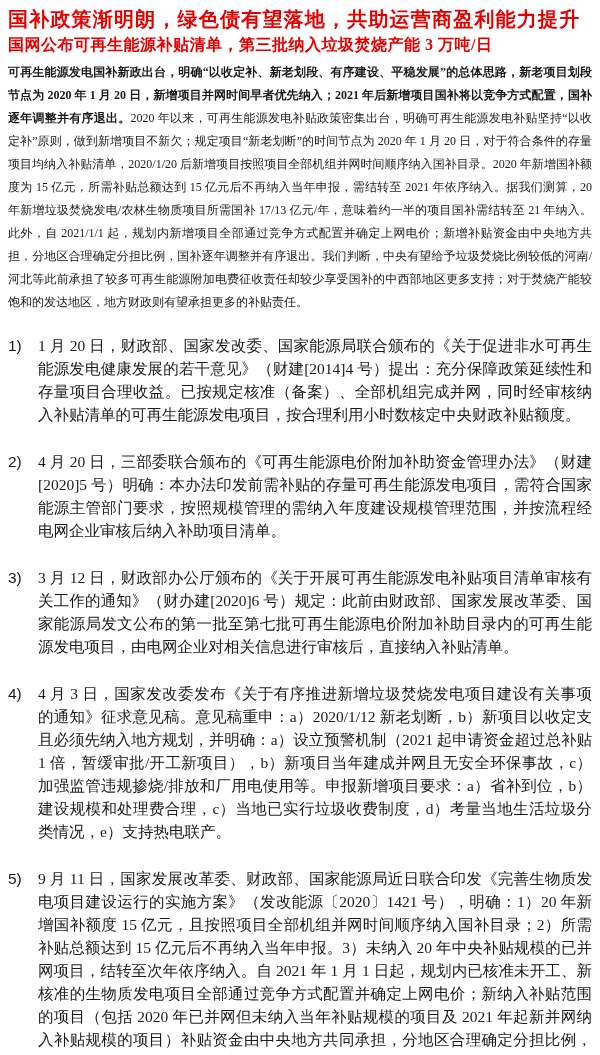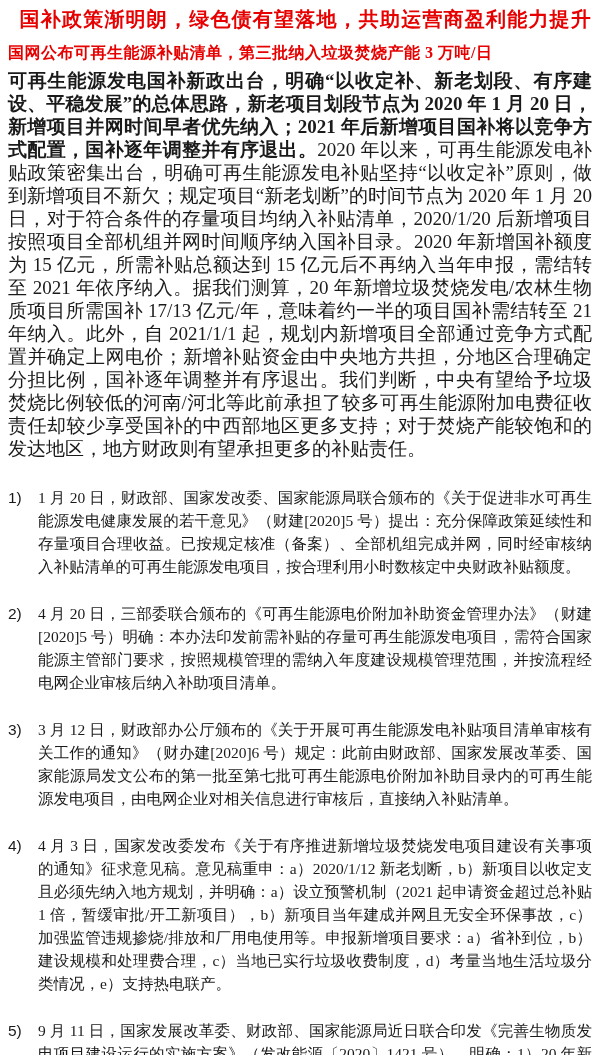--- a/index.html
+++ b/index.html
@@ -21,33 +21,32 @@
     padding: 6px 8px 10px 8px;
   }
   .report-title {
     margin: 0;
     color: #e60000;
     font-size: 20px;
     line-height: 26px;
     font-weight: bold;
     letter-spacing: 1.2px;
     white-space: nowrap;
-    text-align: right;
   }
   .report-subtitle {
-    margin: 10px 0 6px 0;
+    margin: 2px 0 6px 0;
     color: #e60000;
     font-size: 16px;
     line-height: 21px;
     font-weight: bold;
     letter-spacing: 0.5px;
   }
   .summary {
-    margin: 0 0 26px 0;
-    font-size: 19px;
+    margin: 0 0 20px 0;
+    font-size: 12px;
     line-height: 23px;
     text-align: justify;
     text-justify: inter-ideograph;
   }
   .summary .lead {
     font-weight: bold;
   }
   .policy-list {
     margin: 0;
     padding: 0;
@@ -82,21 +81,21 @@
   <h1 class="report-title">国补政策渐明朗，绿色债有望落地，共助运营商盈利能力提升</h1>
 
   <h2 class="report-subtitle">国网公布可再生能源补贴清单，第三批纳入垃圾焚烧产能 3 万吨/日</h2>
 
   <p class="summary"><span class="lead">可再生能源发电国补新政出台，明确“以收定补、新老划段、有序建设、平稳发展”的总体思路，新老项目划段节点为 2020 年 1 月 20 日，新增项目并网时间早者优先纳入；2021 年后新增项目国补将以竞争方式配置，国补逐年调整并有序退出。</span><span>2020 年以来，可再生能源发电补贴政策密集出台，明确可再生能源发电补贴坚持“以收定补”原则，做到新增项目不新欠；规定项目“新老划断”的时间节点为 2020 年 1 月 20 日，对于符合条件的存量项目均纳入补贴清单，2020/1/20 后新增项目按照项目全部机组并网时间顺序纳入国补目录。2020 年新增国补额度为 15 亿元，所需补贴总额达到 15 亿元后不再纳入当年申报，需结转至 2021 年依序纳入。据我们测算，20 年新增垃圾焚烧发电/农林生物质项目所需国补 17/13 亿元/年，意味着约一半的项目国补需结转至 21 年纳入。此外，自 2021/1/1 起，规划内新增项目全部通过竞争方式配置并确定上网电价；新增补贴资金由中央地方共担，分地区合理确定分担比例，国补逐年调整并有序退出。我们判断，中央有望给予垃圾焚烧比例较低的河南/河北等此前承担了较多可再生能源附加电费征收责任却较少享受国补的中西部地区更多支持；对于焚烧产能较饱和的发达地区，地方财政则有望承担更多的补贴责任。</span></p>
 
   <div class="policy-list">
 
     <div class="list-item">
       <span class="item-num">1)</span>
-      <span class="item-text">1 月 20 日，财政部、国家发改委、国家能源局联合颁布的《关于促进非水可再生能源发电健康发展的若干意见》（财建[2020]5 号）提出：充分保障政策延续性和存量项目合理收益。已按规定核准（备案）、全部机组完成并网，同时经审核纳入补贴清单的可再生能源发电项目，按合理利用小时数核定中央财政补贴额度。</span>
+      <span class="item-text">1 月 20 日，财政部、国家发改委、国家能源局联合颁布的《关于促进非水可再生能源发电健康发展的若干意见》（财建[2014]4 号）提出：充分保障政策延续性和存量项目合理收益。已按规定核准（备案）、全部机组完成并网，同时经审核纳入补贴清单的可再生能源发电项目，按合理利用小时数核定中央财政补贴额度。</span>
     </div>
 
     <div class="list-item">
       <span class="item-num">2)</span>
       <span class="item-text">4 月 20 日，三部委联合颁布的《可再生能源电价附加补助资金管理办法》（财建[2020]5 号）明确：本办法印发前需补贴的存量可再生能源发电项目，需符合国家能源主管部门要求，按照规模管理的需纳入年度建设规模管理范围，并按流程经电网企业审核后纳入补助项目清单。</span>
     </div>
 
     <div class="list-item">
       <span class="item-num">3)</span>
       <span class="item-text">3 月 12 日，财政部办公厅颁布的《关于开展可再生能源发电补贴项目清单审核有关工作的通知》（财办建[2020]6 号）规定：此前由财政部、国家发展改革委、国家能源局发文公布的第一批至第七批可再生能源电价附加补助目录内的可再生能源发电项目，由电网企业对相关信息进行审核后，直接纳入补贴清单。</span>

